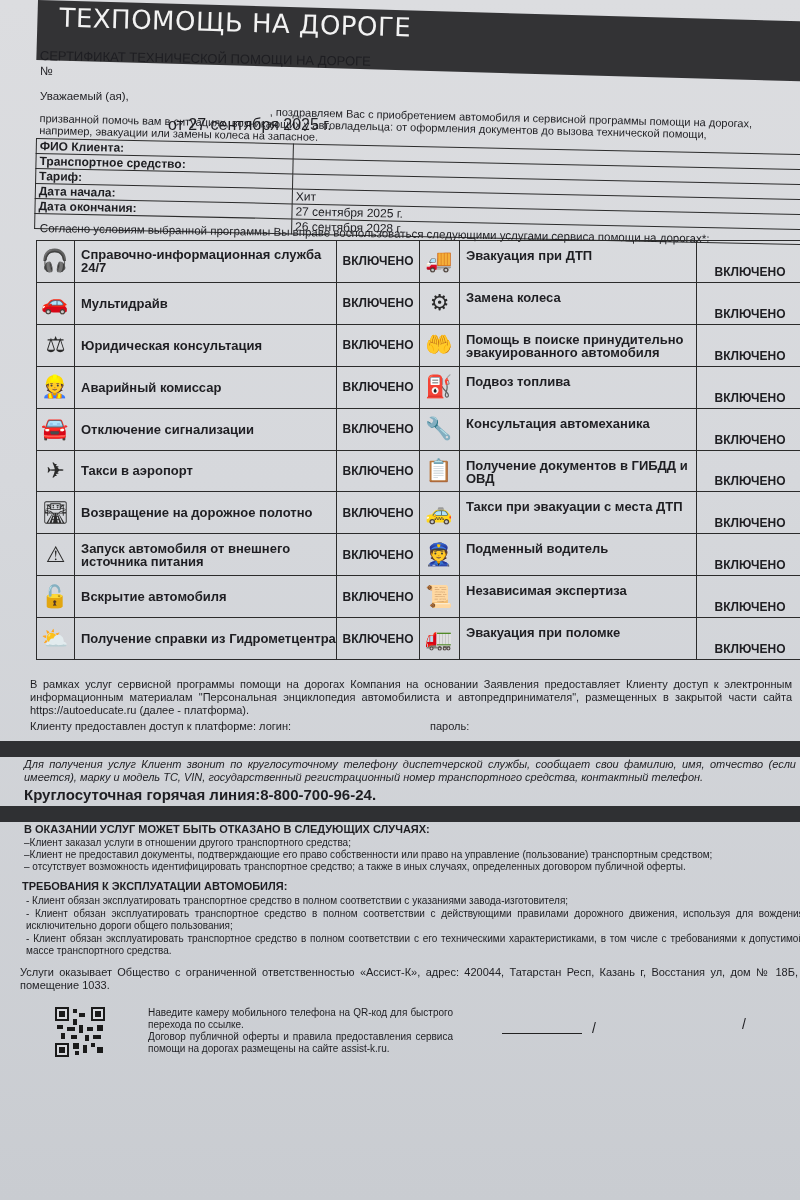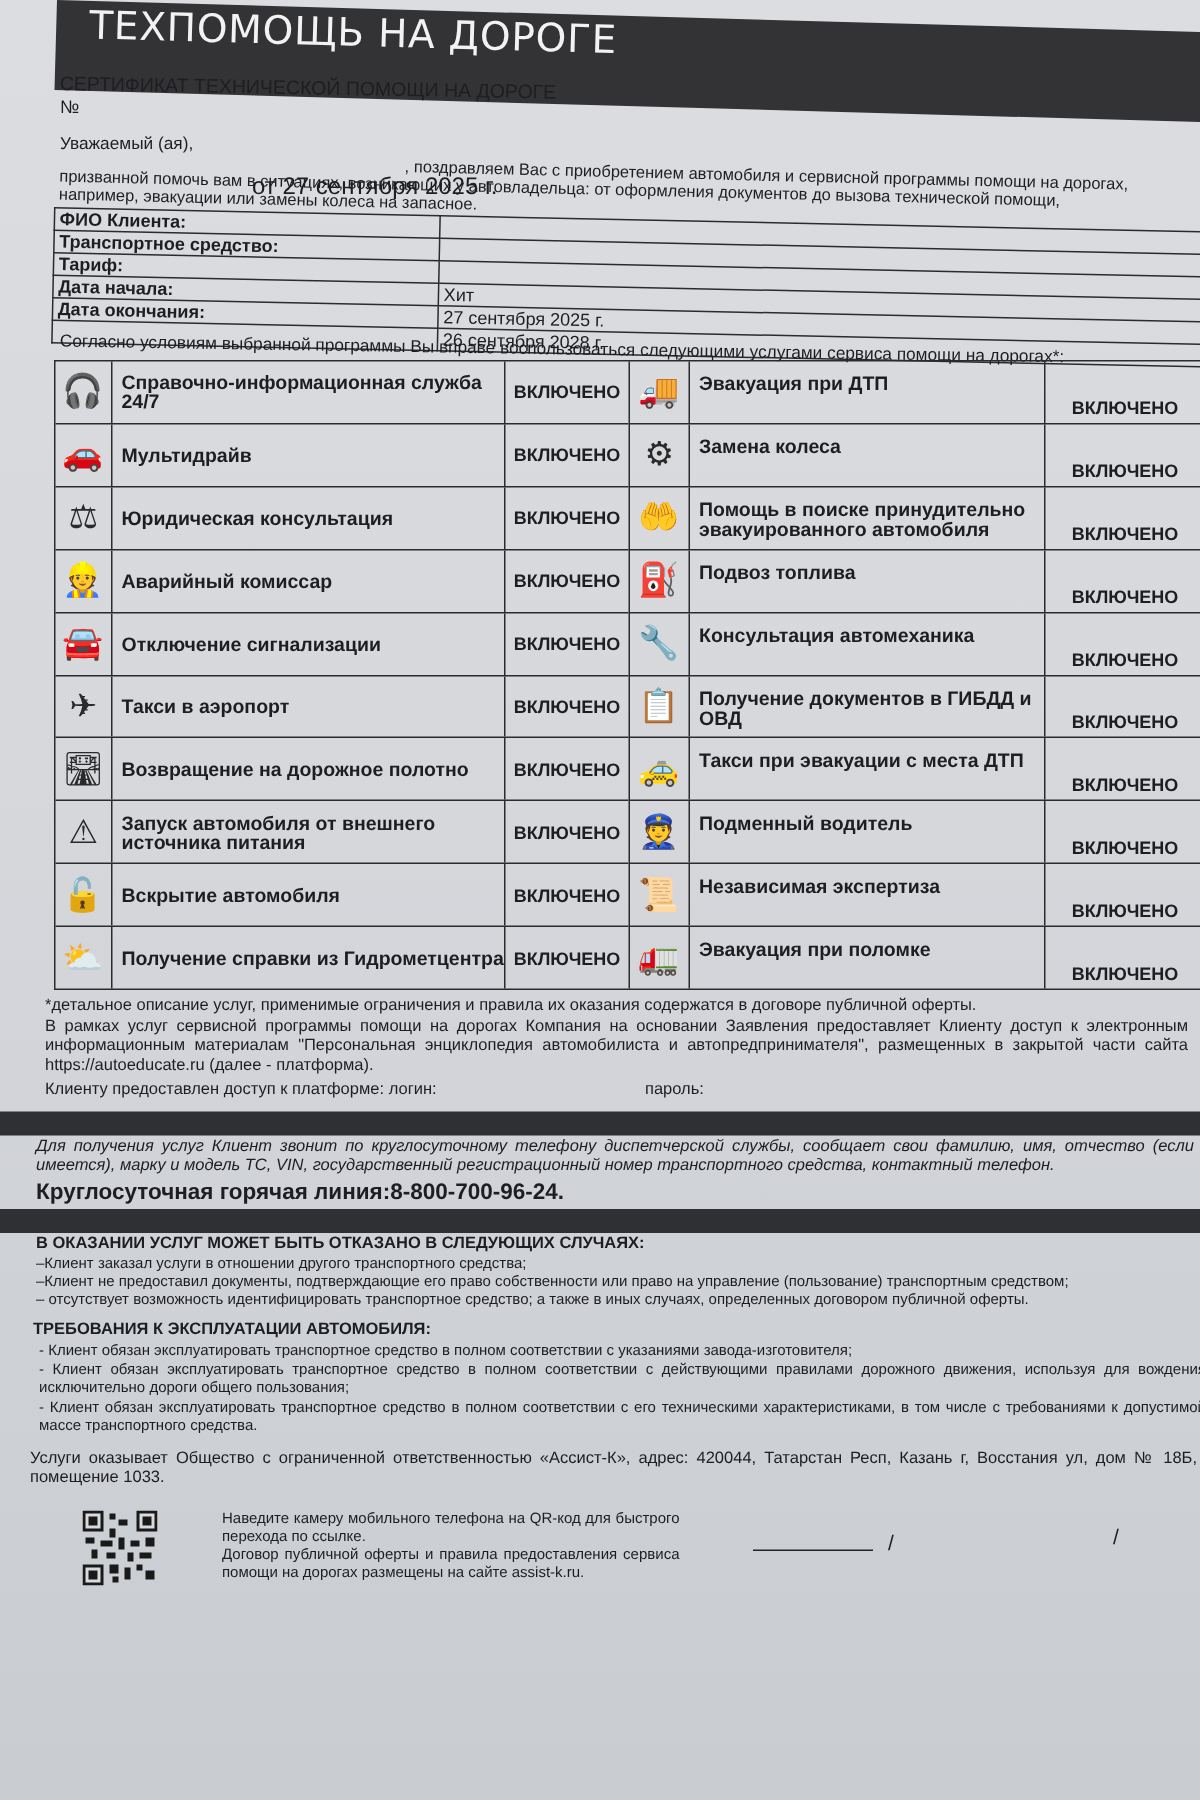--- a/index.html
+++ b/index.html
@@ -219,21 +219,20 @@
           <div class="st">ВКЛЮЧЕНО</div>
         </div>
       <div class="row">
           <div class="ico">🚛</div>
           <div class="lbl">Эвакуация при поломке</div>
           <div class="st">ВКЛЮЧЕНО</div>
         </div>
     </div>
   </div>
 
-  <div class="footnote">*детальное описание услуг, применимые ограничения и правила их оказания содержатся в договоре публичной оферты.</div>
   <div class="para">В рамках услуг сервисной программы помощи на дорогах Компания на основании Заявления предоставляет Клиенту доступ к электронным информационным материалам "Персональная энциклопедия автомобилиста и автопредпринимателя", размещенных в закрытой части сайта https://autoeducate.ru (далее - платформа).</div>
   <div class="access">
     <span>Клиенту предоставлен доступ к платформе: логин:</span>
     <span class="pw">пароль:</span>
   </div>
 
   <div class="bar" style="top:741px;height:16px;"></div>
   <div class="call">Для получения услуг Клиент звонит по круглосуточному телефону диспетчерской службы, сообщает свои фамилию, имя, отчество (если имеется), марку и модель ТС, VIN, государственный регистрационный номер транспортного средства, контактный телефон.</div>
   <div class="hotline">Круглосуточная горячая линия:8-800-700-96-24.</div>
   <div class="bar" style="top:806px;height:16px;"></div>

